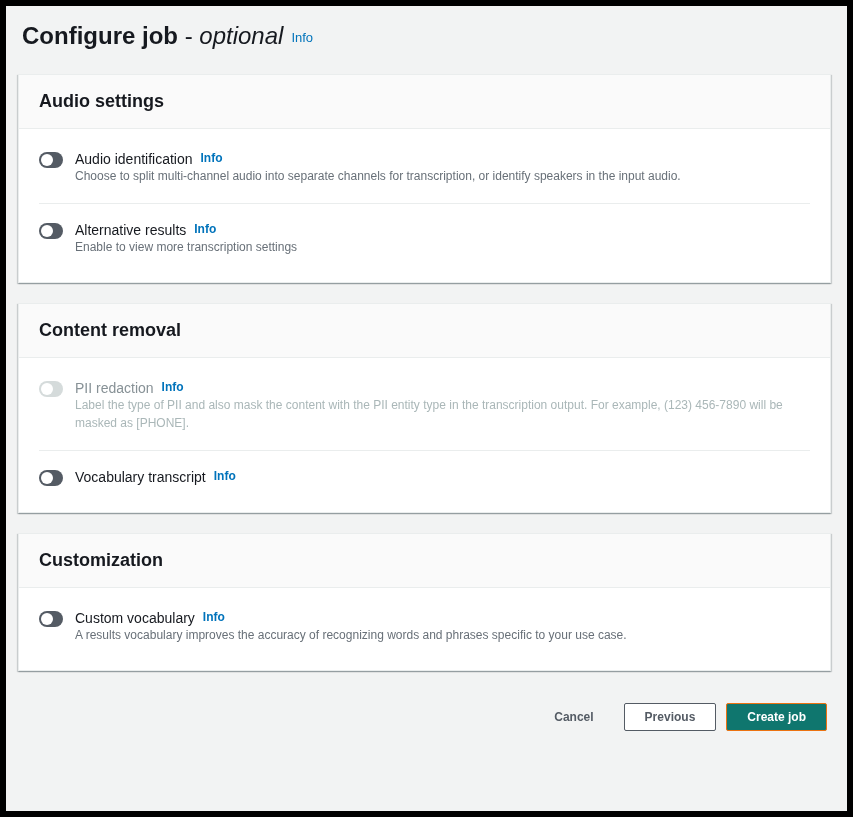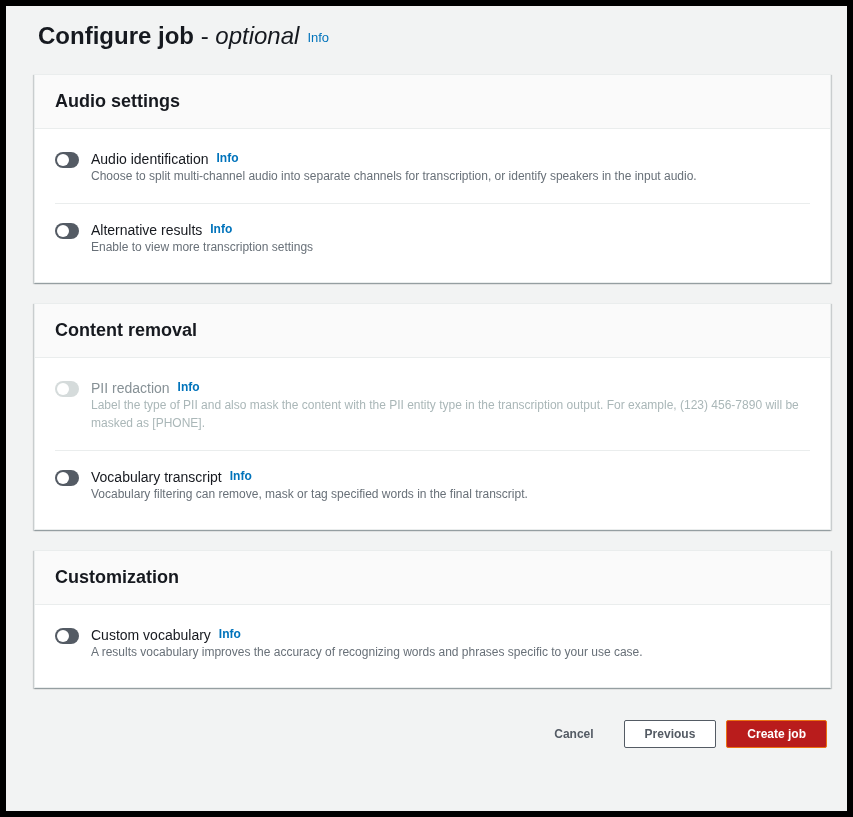--- a/index.html
+++ b/index.html
@@ -11,21 +11,21 @@
       font-family: "Amazon Ember", "Helvetica Neue", Arial, sans-serif;
       background: #000;
       width: 853px;
       height: 817px;
       padding: 6px;
     }
     .page {
       background: #f2f3f3;
       width: 100%;
       height: 100%;
-      padding: 12px 16px 16px 28px;
+      padding: 12px 16px 16px 12px;
       overflow: hidden;
     }
     .page-header {
       display: flex;
       align-items: baseline;
       gap: 8px;
       margin-bottom: 16px;
       padding: 4px 4px 8px 4px;
     }
     .page-title {
@@ -155,21 +155,21 @@
       background: transparent;
       border: none;
       color: #545b64;
     }
     .btn-normal {
       background: #fff;
       border: 1px solid #545b64;
       color: #545b64;
     }
     .btn-primary {
-      background: #b91c1c;
+      background: #0f766e;
       border: 1px solid #ec7211;
       color: #fff;
     }
   </style>
 </head>
 <body>
 
 <div class="page">
 
   <div class="page-header">
@@ -222,21 +222,20 @@
           <div class="setting-desc disabled">Label the type of PII and also mask the content with the PII entity type in the transcription output. For example, (123) 456-7890 will be masked as [PHONE].</div>
         </div>
       </div>
       <div class="setting-row">
         <div class="toggle"></div>
         <div class="setting-content">
           <div class="setting-label-row">
             <span class="setting-label">Vocabulary transcript</span>
             <a class="info-link">Info</a>
           </div>
-          <div class="setting-desc">Vocabulary filtering can remove, mask or tag specified words in the final transcript.</div>
         </div>
       </div>
     </div>
   </div>
 
   <div class="panel">
     <div class="panel-header">
       <h2 class="panel-title">Customization</h2>
     </div>
     <div class="panel-body">

